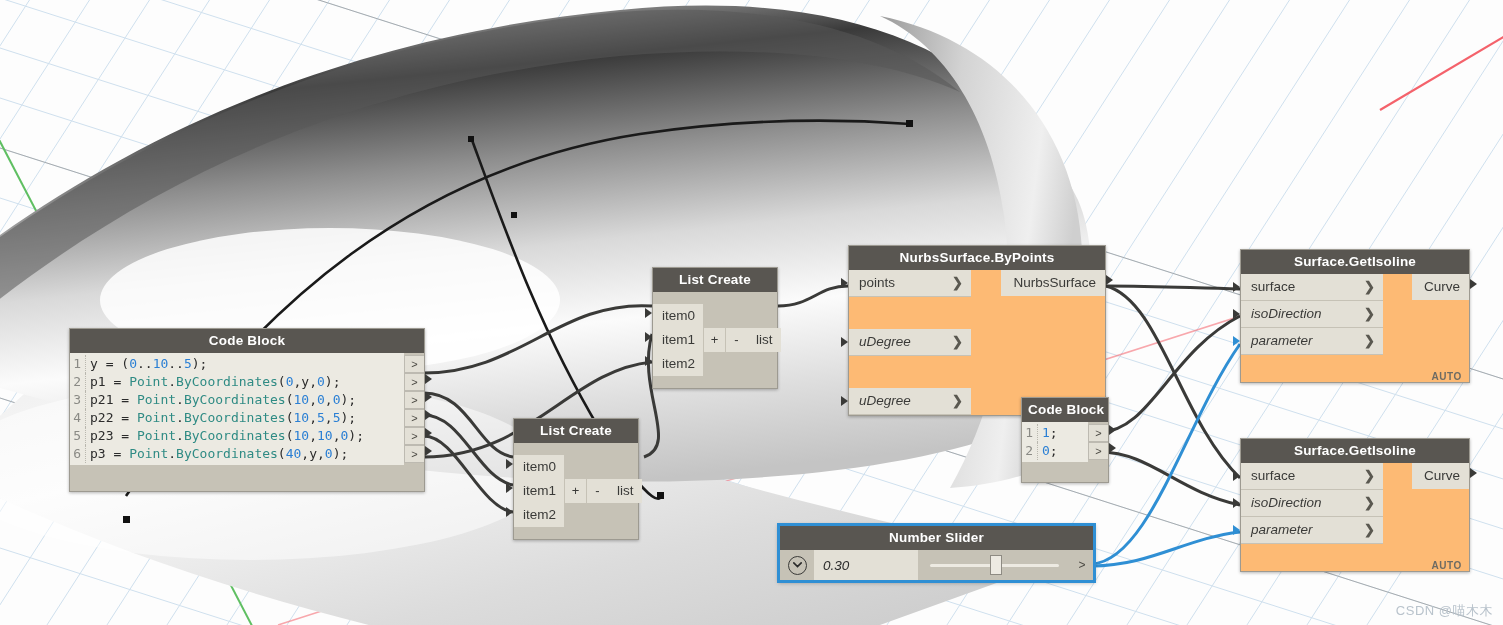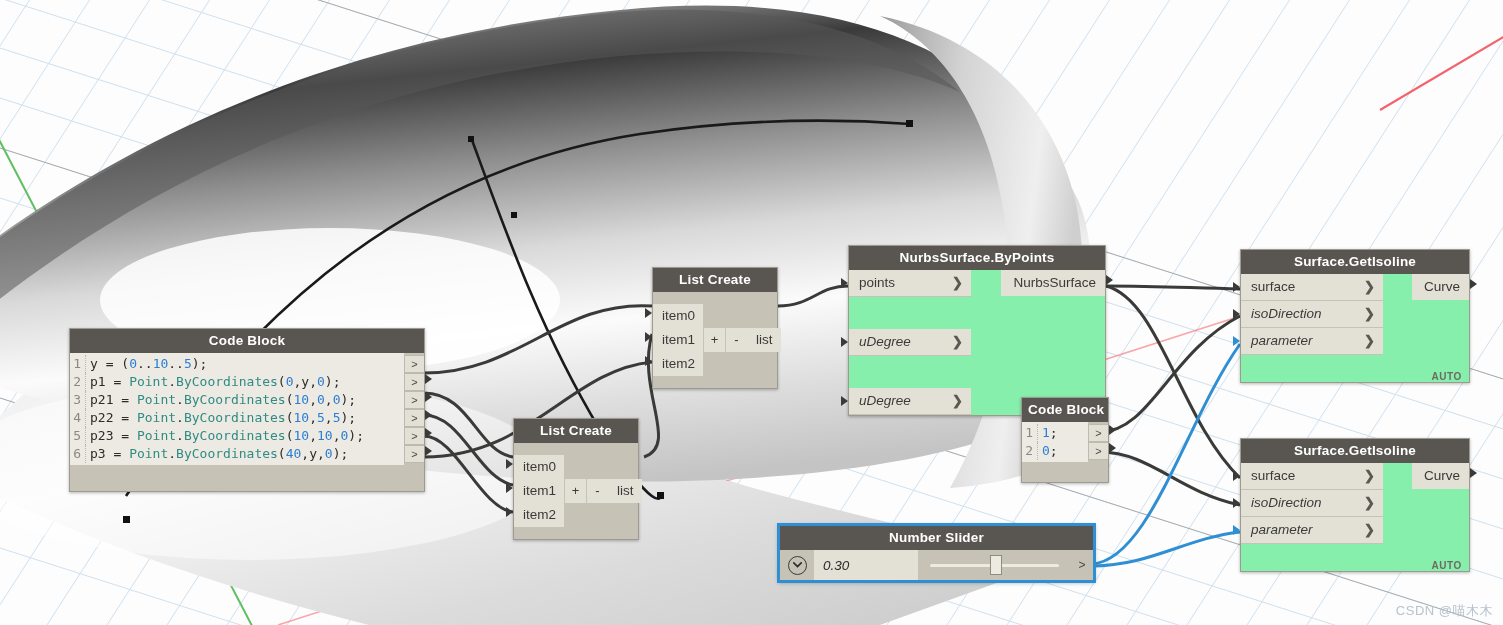--- a/index.html
+++ b/index.html
@@ -14,21 +14,21 @@
   
   #viewport { position: absolute; inset: 0; }
   #viewport svg { position: absolute; inset: 0; }
 
   
   #wires { position: absolute; inset: 0; pointer-events: none; }
 
   
   .node {
     position: absolute;
-    background: #86efac;
+    background: #fdba74;
     border: 1px solid #9d9a91;
     box-shadow: 0 1px 3px rgba(0,0,0,.28);
     font-size: 13px;
     color: #2e2e2e;
   }
   .node.selected { border: 2px solid #2f8fd4; box-shadow: 0 0 0 1px #2f8fd4, 0 1px 4px rgba(0,0,0,.3); }
   .node-header {
     background: #595651;
     color: #ffffff;
     font-weight: bold;

